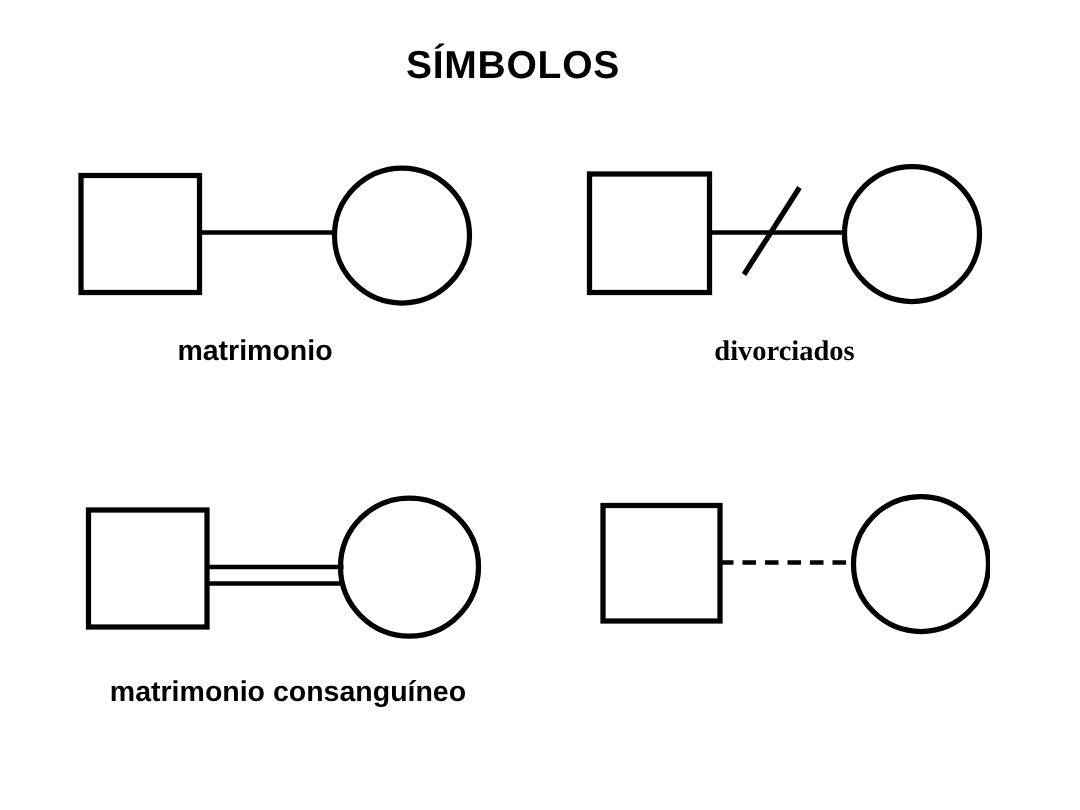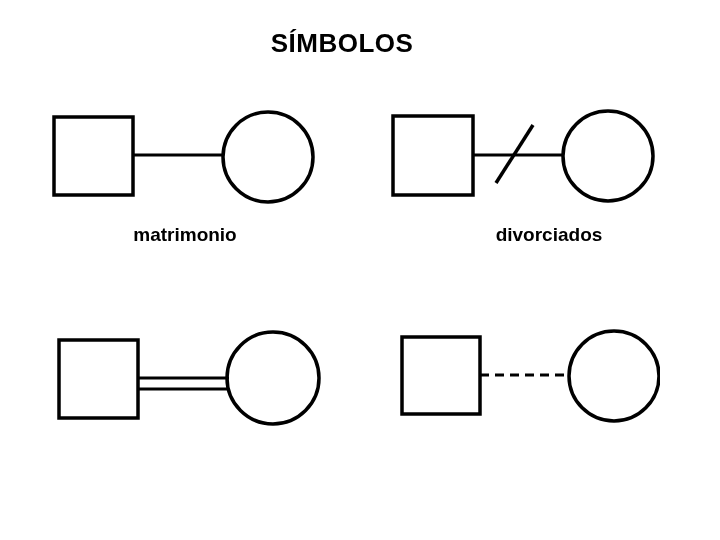--- a/index.html
+++ b/index.html
@@ -35,22 +35,22 @@
     height: 540px;
   }
   .symbol-label {
     position: absolute;
     transform: translateX(-50%);
     white-space: nowrap;
     font-size: 19px;
     font-weight: bold;
     color: #000000;
   }
-  .lbl-matrimonio       { left: 185px; top: 224px; text-align: right; }
-  .lbl-divorciados      { left: 549px; top: 224px; }
+  .lbl-matrimonio       { left: 170px; top: 224px; text-align: right; }
+  .lbl-divorciados      { left: 523px; top: 224px; font-family: Liberation Serif, serif; }
   .lbl-consanguineo     { left: 192px; top: 451px; }
   .lbl-extramatrimonial { left: 537px; top: 451px; }
 </style>
 </head>
 <body>
 
 <div class="canvas">
 
   <div class="slide-title">SÍMBOLOS</div>
 
@@ -80,15 +80,16 @@
       <line x1="480" y1="375" x2="570" y2="375" stroke-width="3" stroke-dasharray="9,6"></line>
       <rect x="402" y="337" width="78" height="77" stroke-width="3.5"></rect>
       <circle cx="614" cy="376" r="45" stroke-width="3.5"></circle>
     </g>
   </svg>
 
   <div class="symbol-label lbl-matrimonio">matrimonio</div>
 
   <div class="symbol-label lbl-divorciados">divorciados</div>
 
+  <div class="symbol-label lbl-consanguineo">matrimonio consanguíneo</div>
 
 
 </div>
 
 </body></html>

